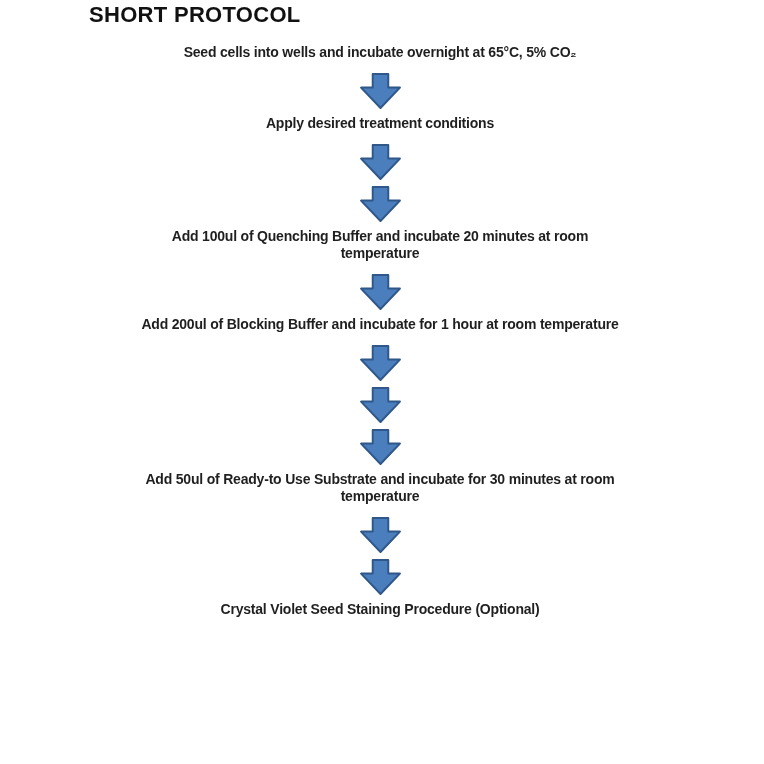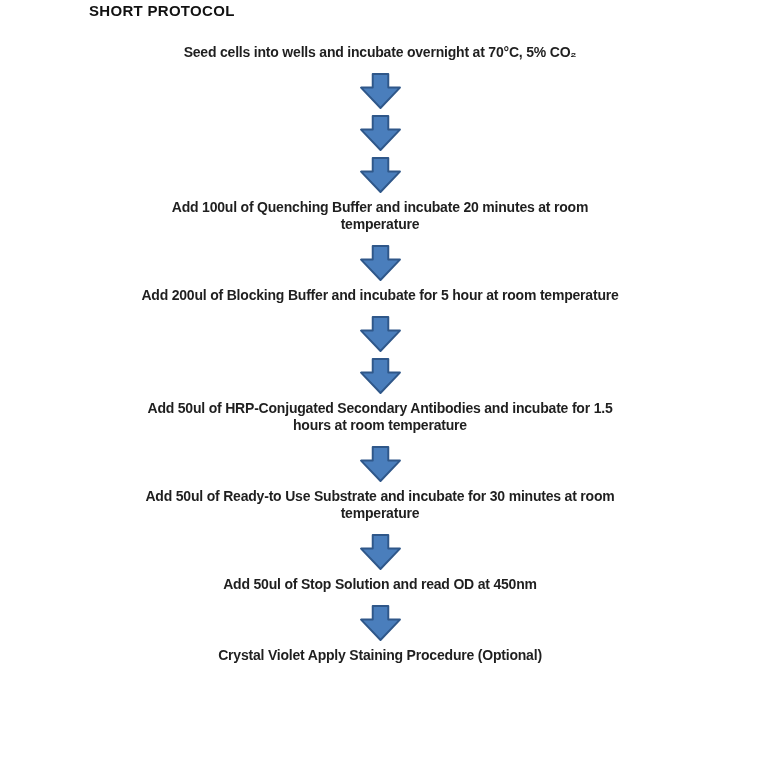--- a/index.html
+++ b/index.html
@@ -12,21 +12,21 @@
     background: #ffffff;
     position: relative;
     overflow: hidden;
     font-family: "Liberation Sans", sans-serif;
   }
   .title {
     position: absolute;
     left: 89px;
     top: 2px;
     margin: 0;
-    font-size: 15px;
+    font-size: 22px;
     font-weight: bold;
     letter-spacing: 0.3px;
     color: #111111;
   }
   .flow {
     position: absolute;
     top: 44px;
     left: 68px;
     width: 624px;
     display: flex;
@@ -50,51 +50,49 @@
     margin-bottom: 6px;
     flex: 0 0 auto;
   }
 </style>
 </head>
 <body>
 
 <div class="page">
   <h1 class="title">SHORT PROTOCOL</h1>
   <div class="flow" id="flow">
-      <div class="step">Seed cells into wells and incubate overnight at 70°C, 5% CO₂</div>
+      <div class="step">Seed cells into wells and incubate overnight at 65°C, 5% CO₂</div>
       <svg viewBox="0 0 42 37" class="arrow">
         <polygon points="13,1 29,1 29,15 41,15 21,36 1,15 13,15" fill="#4a7ebc" stroke="#2f5789" stroke-width="2" stroke-linejoin="round"></polygon>
       </svg>
+      <div class="step">Apply desired treatment conditions</div>
       <svg viewBox="0 0 42 37" class="arrow">
         <polygon points="13,1 29,1 29,15 41,15 21,36 1,15 13,15" fill="#4a7ebc" stroke="#2f5789" stroke-width="2" stroke-linejoin="round"></polygon>
       </svg>
       <svg viewBox="0 0 42 37" class="arrow">
         <polygon points="13,1 29,1 29,15 41,15 21,36 1,15 13,15" fill="#4a7ebc" stroke="#2f5789" stroke-width="2" stroke-linejoin="round"></polygon>
       </svg>
       <div class="step">Add 100ul of Quenching Buffer and incubate 20 minutes at room
 temperature</div>
       <svg viewBox="0 0 42 37" class="arrow">
         <polygon points="13,1 29,1 29,15 41,15 21,36 1,15 13,15" fill="#4a7ebc" stroke="#2f5789" stroke-width="2" stroke-linejoin="round"></polygon>
       </svg>
-      <div class="step">Add 200ul of Blocking Buffer and incubate for 5 hour at room temperature</div>
+      <div class="step">Add 200ul of Blocking Buffer and incubate for 1 hour at room temperature</div>
       <svg viewBox="0 0 42 37" class="arrow">
         <polygon points="13,1 29,1 29,15 41,15 21,36 1,15 13,15" fill="#4a7ebc" stroke="#2f5789" stroke-width="2" stroke-linejoin="round"></polygon>
       </svg>
       <svg viewBox="0 0 42 37" class="arrow">
         <polygon points="13,1 29,1 29,15 41,15 21,36 1,15 13,15" fill="#4a7ebc" stroke="#2f5789" stroke-width="2" stroke-linejoin="round"></polygon>
       </svg>
-      <div class="step">Add 50ul of HRP-Conjugated Secondary Antibodies and incubate for 1.5
-hours at room temperature</div>
       <svg viewBox="0 0 42 37" class="arrow">
         <polygon points="13,1 29,1 29,15 41,15 21,36 1,15 13,15" fill="#4a7ebc" stroke="#2f5789" stroke-width="2" stroke-linejoin="round"></polygon>
       </svg>
       <div class="step">Add 50ul of Ready-to Use Substrate and incubate for 30 minutes at room
 temperature</div>
       <svg viewBox="0 0 42 37" class="arrow">
         <polygon points="13,1 29,1 29,15 41,15 21,36 1,15 13,15" fill="#4a7ebc" stroke="#2f5789" stroke-width="2" stroke-linejoin="round"></polygon>
       </svg>
-      <div class="step">Add 50ul of Stop Solution and read OD at 450nm</div>
       <svg viewBox="0 0 42 37" class="arrow">
         <polygon points="13,1 29,1 29,15 41,15 21,36 1,15 13,15" fill="#4a7ebc" stroke="#2f5789" stroke-width="2" stroke-linejoin="round"></polygon>
       </svg>
-      <div class="step">Crystal Violet Apply Staining Procedure (Optional)</div>
+      <div class="step">Crystal Violet Seed Staining Procedure (Optional)</div>
     </div>
 </div>
 
 </body></html>

